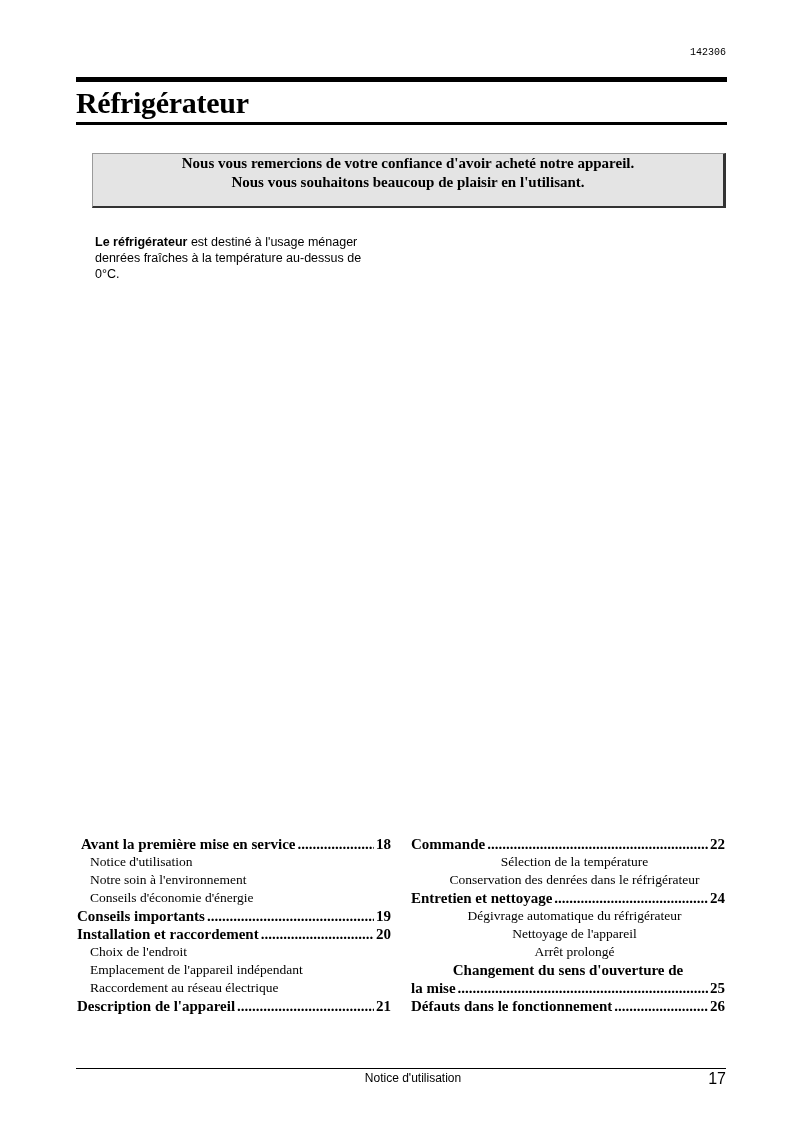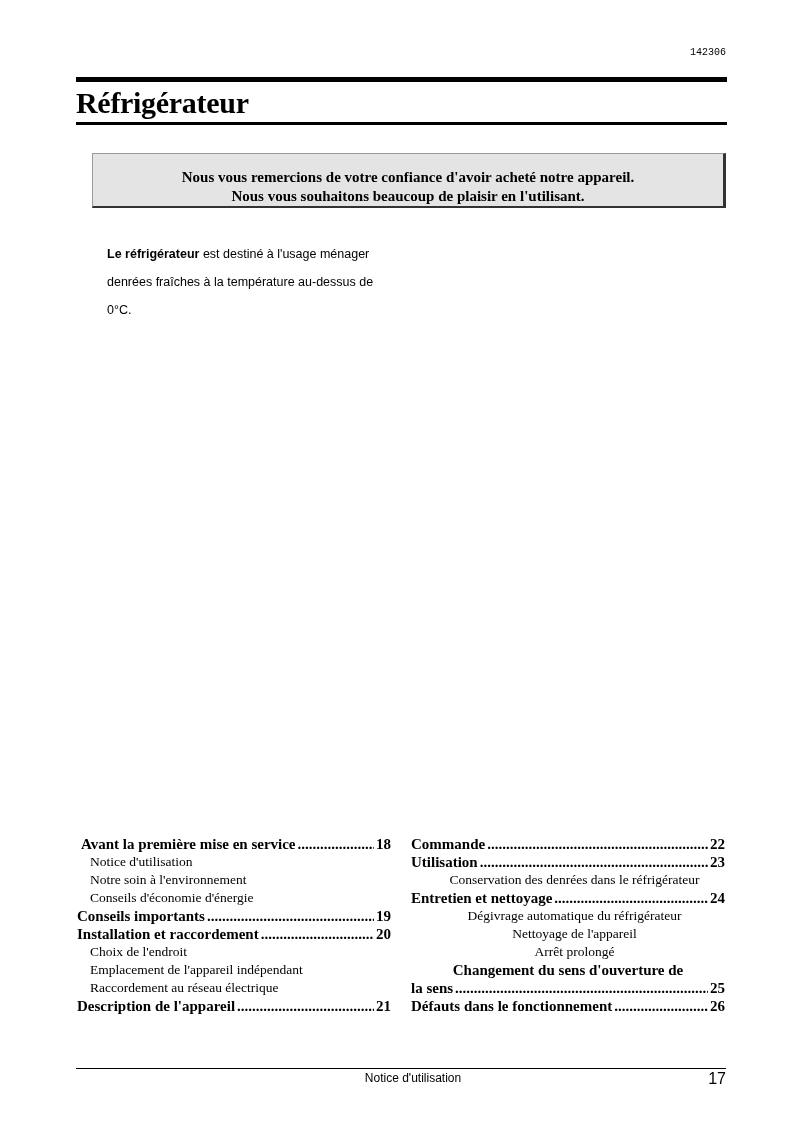--- a/index.html
+++ b/index.html
@@ -3,23 +3,23 @@
 <meta charset="utf-8">
 <style>
   html, body { margin: 0; padding: 0; background: #ffffff; }
   body { width: 802px; height: 1134px; position: relative; overflow: hidden; color: #000; }
   .docnum { position: absolute; top: 47px; right: 76px; font-family: Liberation Mono, monospace; font-size: 10px; }
   .rule-top { position: absolute; left: 76px; top: 77px; width: 651px; height: 5px; background: #000; }
   .title { position: absolute; left: 76px; top: 84px; font-family: "Liberation Serif", serif; font-weight: bold; font-size: 30px; letter-spacing: -0.3px; line-height: 38px; }
   .rule-bot { position: absolute; left: 76px; top: 122px; width: 651px; height: 3px; background: #000; }
   .thanks { position: absolute; left: 92px; top: 153px; width: 634px; height: 55px; background: #e4e4e4;
             border-top: 1px solid #9a9a9a; border-left: 1px solid #9a9a9a; border-right: 3px solid #333; border-bottom: 2px solid #333;
-            font-family: "Liberation Serif", serif; font-weight: bold; font-size: 15px; text-align: center; line-height: 19px; box-sizing: border-box; padding-top: 14px; }
+            font-family: "Liberation Serif", serif; font-weight: bold; font-size: 15px; text-align: center; line-height: 19px; box-sizing: border-box; padding-top: 0; }
   .intro { position: absolute; left: 95px; top: 234px; width: 300px; font-family: "Liberation Sans", sans-serif; font-size: 12.5px; line-height: 16px; }
-  .intro p { margin: 12px; }
+  .intro p { margin: 0; }
   .toc { position: absolute; top: 835px; width: 314px; font-family: "Liberation Serif", serif; line-height: 18px; }
   .toc.left { left: 77px; }
   .toc.right { left: 411px; text-align: center; }
   .toc-main { display: flex; align-items: baseline; font-weight: bold; font-size: 15px; white-space: nowrap; }
   .toc-main .lbl { flex: 0 0 auto; }
   .toc-main .dots { flex: 1 1 auto; overflow: hidden; margin: 0 2px; }
   .toc-main .dots::after { content: "...................................................................................................................."; letter-spacing: 0px; }
   .toc-main .pg { flex: 0 0 auto; }
   .toc-main.nodots { display: block; }
   .toc-sub { font-size: 13.5px; padding-left: 13px; line-height: 18px; }
@@ -74,37 +74,33 @@
       <span class="pg">21</span>
   </div>
 </div>
 
 <div class="toc right">
   <div class="toc-main">
     <span class="lbl">Commande</span>
       <span class="dots"></span>
       <span class="pg">22</span>
   </div>
-  <div class="toc-main">
-    <span class="lbl">Utilisation</span>
-      <span class="dots"></span>
-      <span class="pg">23</span>
-  </div>
+  <div class="toc-sub">Sélection de la température</div>
   <div class="toc-sub">Conservation des denrées dans le réfrigérateur</div>
   <div class="toc-main">
     <span class="lbl">Entretien et nettoyage</span>
       <span class="dots"></span>
       <span class="pg">24</span>
   </div>
   <div class="toc-sub">Dégivrage automatique du réfrigérateur</div>
   <div class="toc-sub">Nettoyage de l'appareil</div>
   <div class="toc-sub">Arrêt prolongé</div>
   <div class="toc-main nodots">Changement du sens d'ouverture de</div>
   <div class="toc-main">
-    <span class="lbl">la sens</span>
+    <span class="lbl">la mise</span>
       <span class="dots"></span>
       <span class="pg">25</span>
   </div>
   <div class="toc-main">
     <span class="lbl">Défauts dans le fonctionnement</span>
       <span class="dots"></span>
       <span class="pg">26</span>
   </div>
 </div>
 

